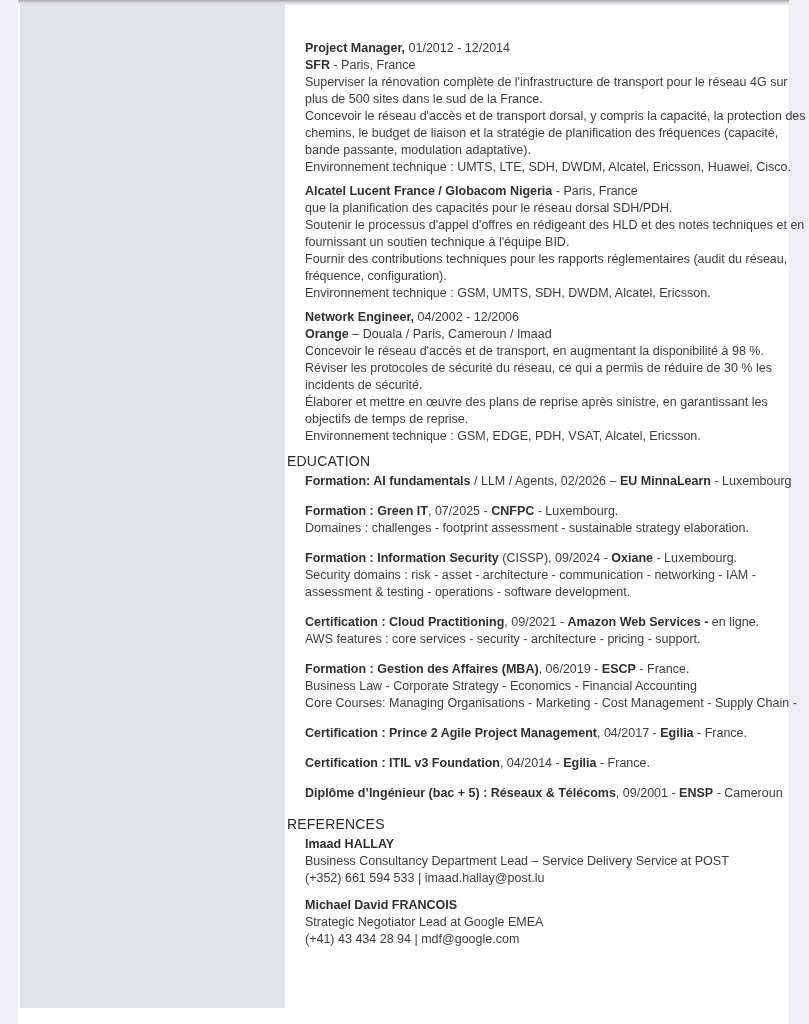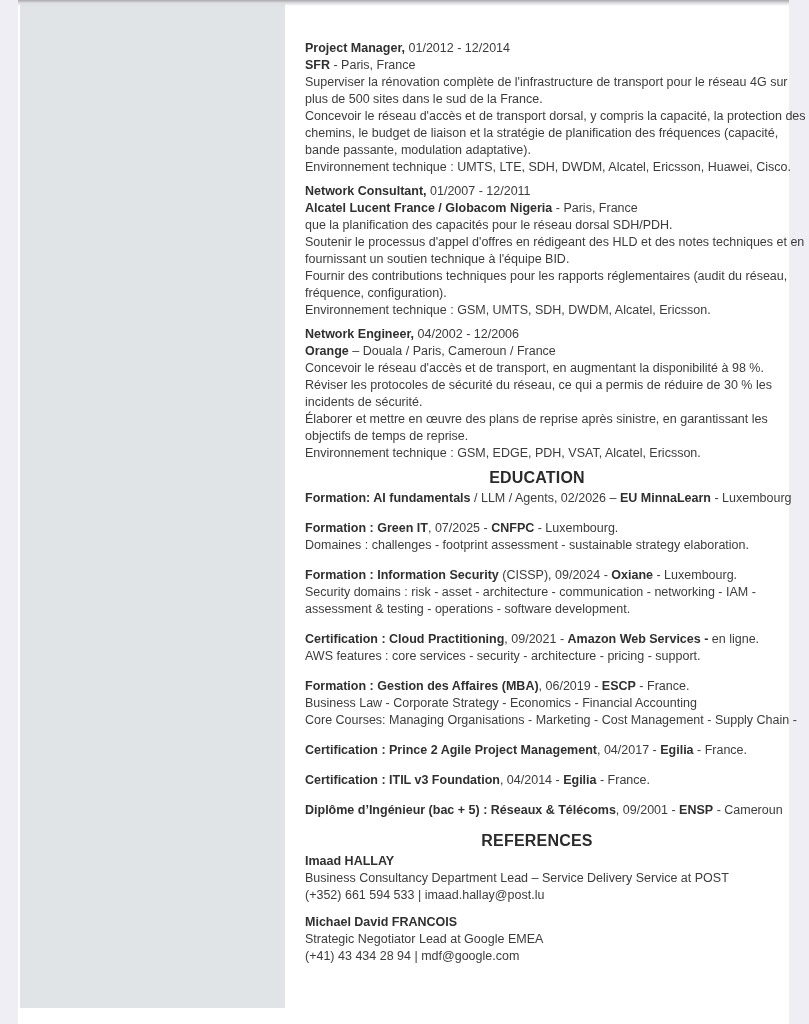--- a/index.html
+++ b/index.html
@@ -25,24 +25,23 @@
     position:absolute;left:269px;top:40px;width:500px;
     color:var(--text,#3c3c3c);
     font-size:12.5px;
   }
   .line{margin:0;line-height:17px;white-space:nowrap;}
   .b{font-weight:bold;color:var(--bold,#303030);}
   .job{margin:0 0 7px 18px;}
   .edu{margin:0 0 13px 18px;}
   .ref{margin:0 0 10px 18px;}
   .section-heading{
-    font-size:16px;font-weight:bold;line-height:18px;
+    font-size:14px;font-weight:normal;line-height:18px;
     letter-spacing:0.2px;color:var(--heading,#2b2b2b);
     margin:7px 0 3px 0;
-    text-align:center;
   }
 </style>
 </head>
 <body>
 
 <div class="viewport">
   <div class="sheet">
     <div class="top-shadow"></div>
     <div class="sidebar"></div>
     <div class="content">
@@ -51,32 +50,31 @@
             <p class="line"><span class="b">Project Manager,</span><span> 01/2012 - 12/2014</span></p>
             <p class="line"><span class="b">SFR</span><span> - Paris, France</span></p>
             <p class="line">Superviser la rénovation complète de l'infrastructure de transport pour le réseau 4G sur</p>
             <p class="line">plus de 500 sites dans le sud de la France.</p>
             <p class="line">Concevoir le réseau d'accès et de transport dorsal, y compris la capacité, la protection des</p>
             <p class="line">chemins, le budget de liaison et la stratégie de planification des fréquences (capacité,</p>
             <p class="line">bande passante, modulation adaptative).</p>
             <p class="line">Environnement technique : UMTS, LTE, SDH, DWDM, Alcatel, Ericsson, Huawei, Cisco.</p>
           </div>
           <div class="job">
-            <p class="line"><span class="b">Network Consultant,</span><span> 01/2007 - 12/2011</span></p>
             <p class="line"><span class="b">Alcatel Lucent France / Globacom Nigeria</span><span> - Paris, France</span></p>
             <p class="line">que la planification des capacités pour le réseau dorsal SDH/PDH.</p>
             <p class="line">Soutenir le processus d'appel d'offres en rédigeant des HLD et des notes techniques et en</p>
             <p class="line">fournissant un soutien technique à l'équipe BID.</p>
             <p class="line">Fournir des contributions techniques pour les rapports réglementaires (audit du réseau,</p>
             <p class="line">fréquence, configuration).</p>
             <p class="line">Environnement technique : GSM, UMTS, SDH, DWDM, Alcatel, Ericsson.</p>
           </div>
           <div class="job">
             <p class="line"><span class="b">Network Engineer,</span><span> 04/2002 - 12/2006</span></p>
-            <p class="line"><span class="b">Orange</span><span> – Douala / Paris, Cameroun / France</span></p>
+            <p class="line"><span class="b">Orange</span><span> – Douala / Paris, Cameroun / Imaad</span></p>
             <p class="line">Concevoir le réseau d'accès et de transport, en augmentant la disponibilité à 98 %.</p>
             <p class="line">Réviser les protocoles de sécurité du réseau, ce qui a permis de réduire de 30 % les</p>
             <p class="line">incidents de sécurité.</p>
             <p class="line">Élaborer et mettre en œuvre des plans de reprise après sinistre, en garantissant les</p>
             <p class="line">objectifs de temps de reprise.</p>
             <p class="line">Environnement technique : GSM, EDGE, PDH, VSAT, Alcatel, Ericsson.</p>
           </div>
         </div>
       <h2 class="section-heading">EDUCATION</h2>
       <div>

